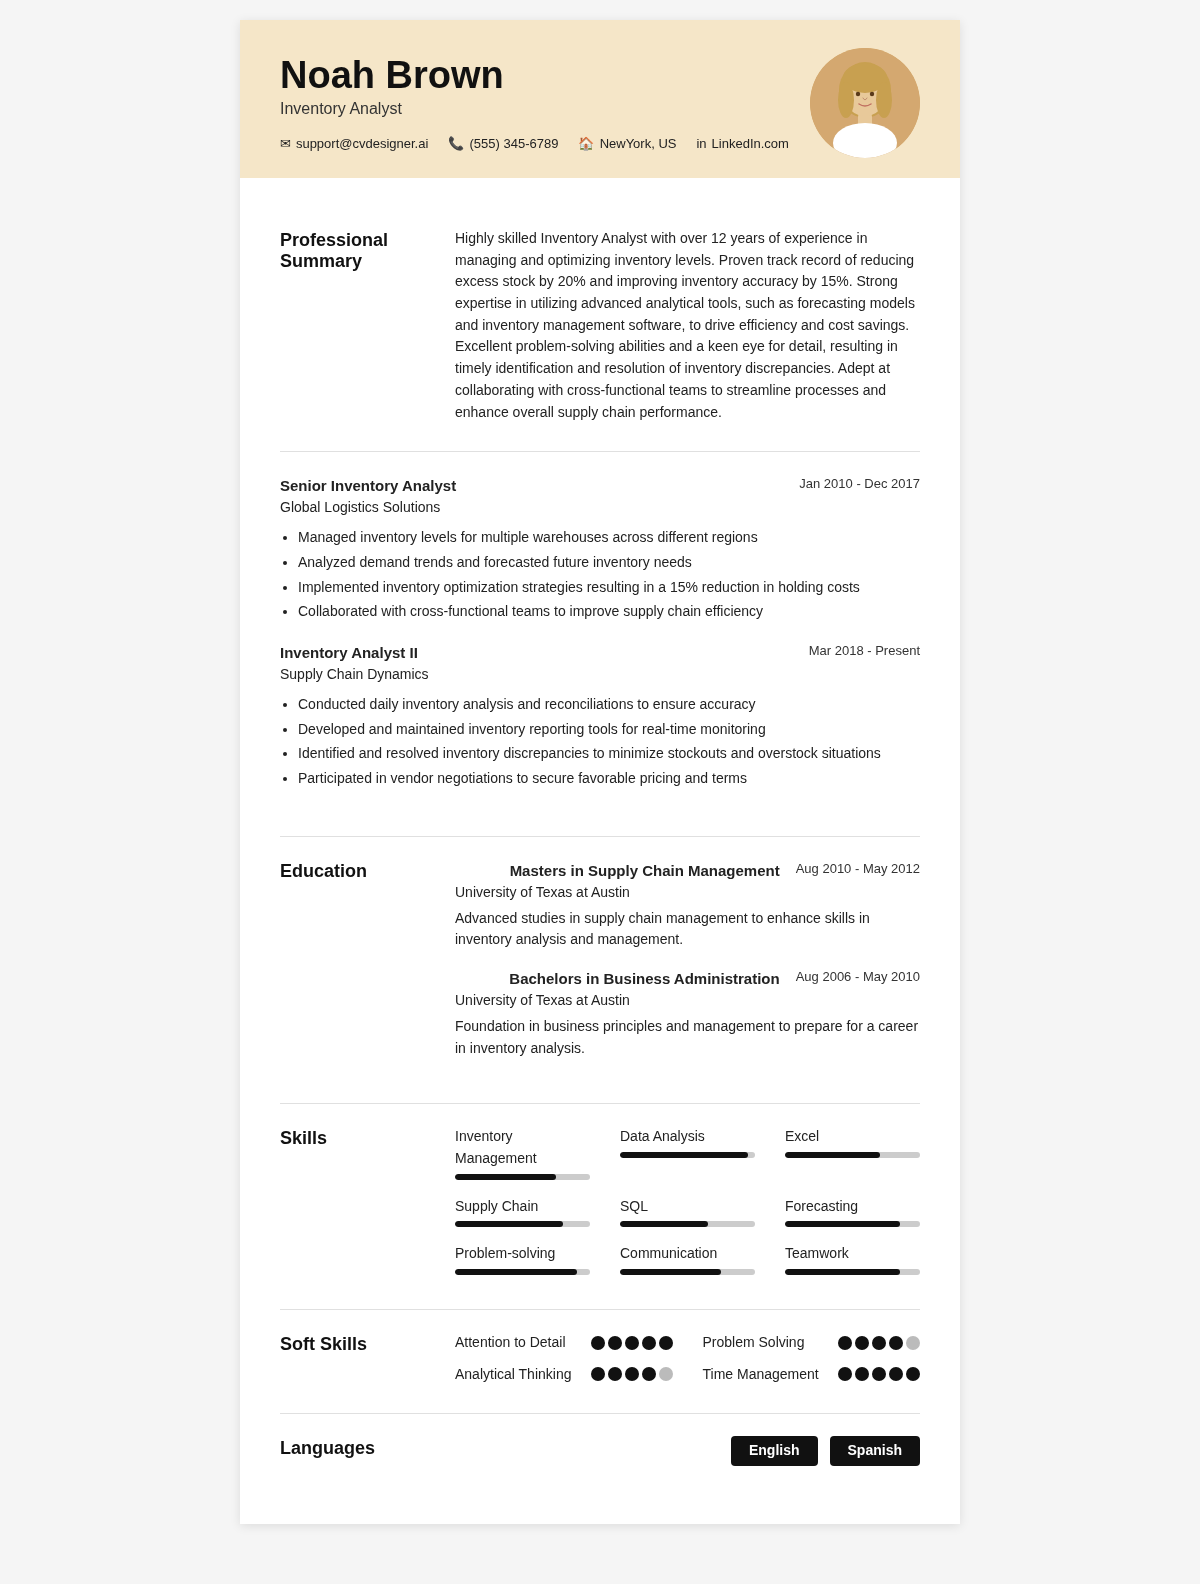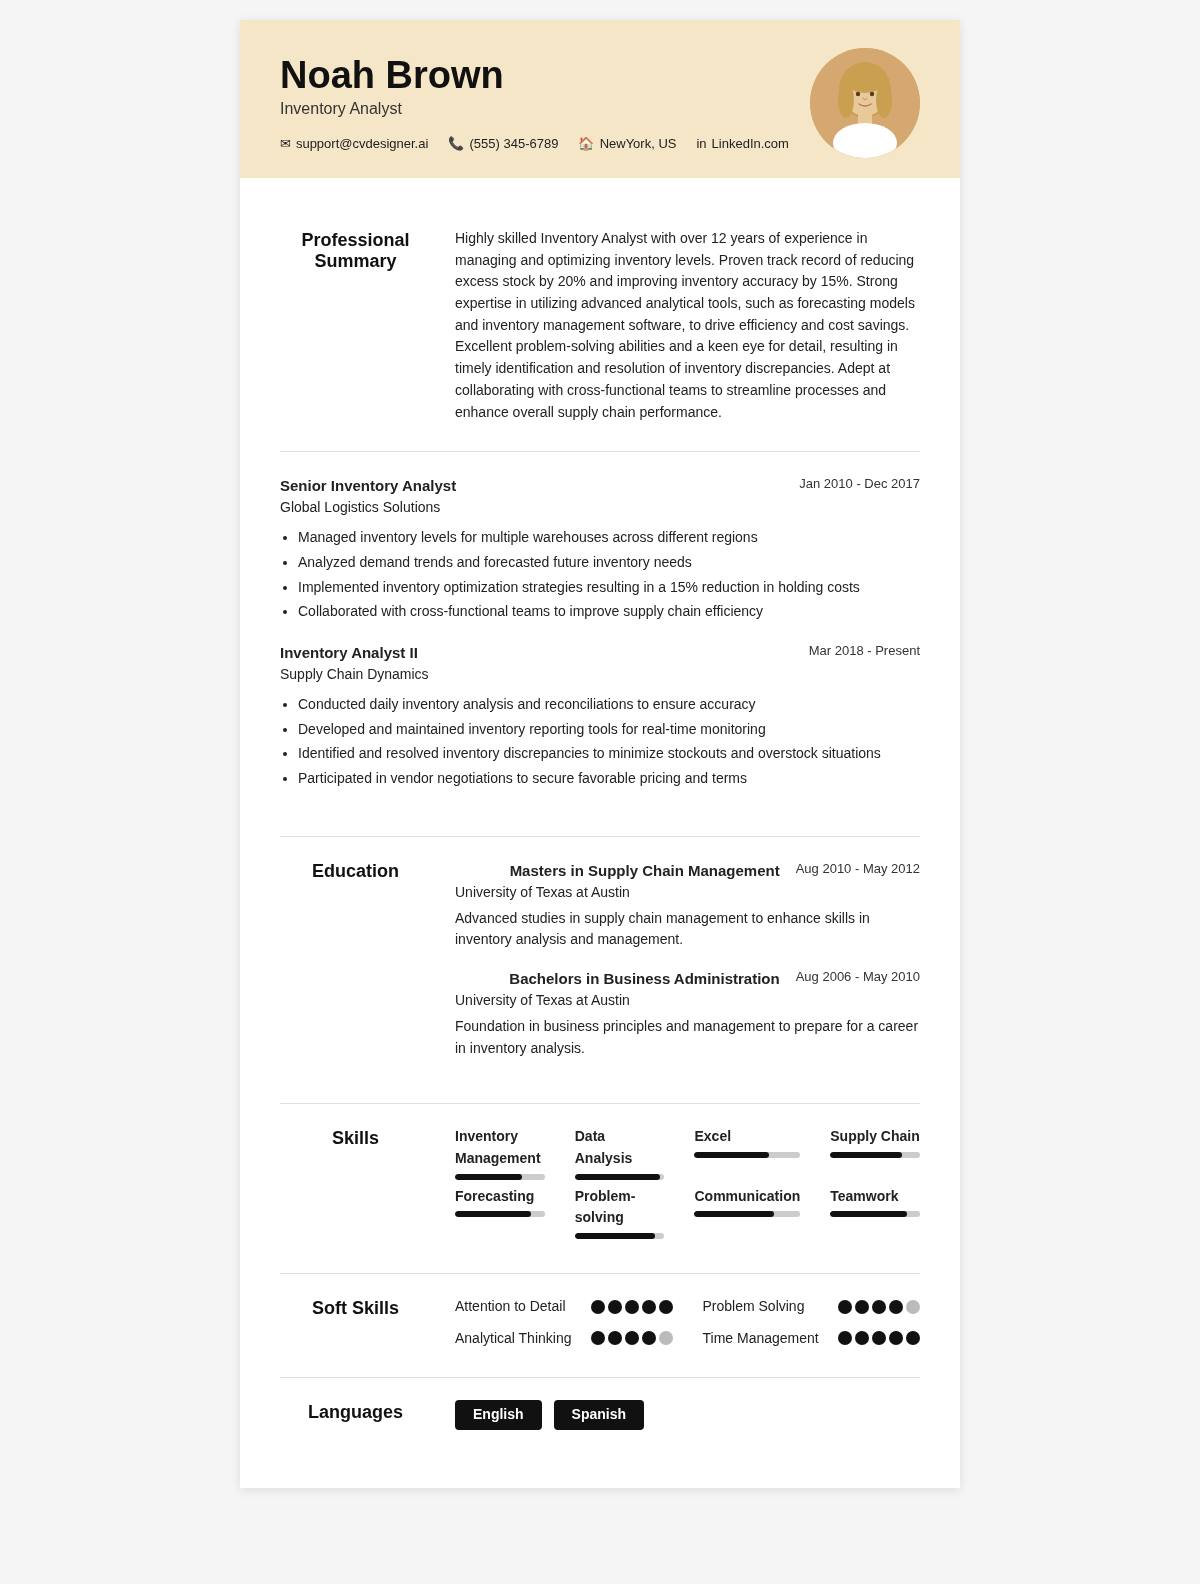--- a/index.html
+++ b/index.html
@@ -67,21 +67,21 @@
     .body {
       padding: 30px 40px;
     }
     .section {
       display: flex;
       margin-bottom: 28px;
     }
     .section-label {
       width: 175px;
       min-width: 175px;
-      text-align: center;
+      text-align: left;
       padding-right: 24px;
       font-size: 18px;
       font-weight: 900;
       color: #111;
       padding-top: 2px;
     }
     .section-content {
       flex: 1;
       font-size: 14px;
       color: #222;
@@ -135,23 +135,22 @@
       margin-bottom: 4px;
     }
     .edu-description {
       font-size: 14px;
       color: #222;
       margin-bottom: 16px;
     }
     
     .skills-grid {
       display: grid;
-      grid-template-columns: 1fr 1fr 1fr 1fr;
-      gap: 0 30px;
-      font-weight: bold;
+      grid-template-columns: 1fr 1fr 1fr;
+      gap: 10px 30px;
     }
     .skill-item {
       margin-bottom: 6px;
     }
     .skill-name {
       font-size: 14px;
       margin-bottom: 4px;
       color: #222;
     }
     .skill-bar-bg {
@@ -186,20 +185,21 @@
       height: 14px;
       border-radius: 50%;
     }
     .dot-filled { background: #111; }
     .dot-empty { background: #bbb; }
     
     .languages-list {
       display: flex;
       gap: 12px;
       flex-wrap: wrap;
+      justify-content: flex-end;
     }
     .language-tag {
       background: #111;
       color: #fff;
       padding: 4px 18px;
       border-radius: 4px;
       font-size: 14px;
       font-weight: 600;
     }
     .contact-icon {
@@ -349,20 +349,26 @@
         <div class="skill-bar-fill" style="width:70%"></div>
       </div>
     </div>
             <div class="skill-item">
       <div class="skill-name">Supply Chain</div>
       <div class="skill-bar-bg">
         <div class="skill-bar-fill" style="width:80%"></div>
       </div>
     </div>
             <div class="skill-item">
+      <div class="skill-name">SQL</div>
+      <div class="skill-bar-bg">
+        <div class="skill-bar-fill" style="width:65%"></div>
+      </div>
+    </div>
+            <div class="skill-item">
       <div class="skill-name">Forecasting</div>
       <div class="skill-bar-bg">
         <div class="skill-bar-fill" style="width:85%"></div>
       </div>
     </div>
             <div class="skill-item">
       <div class="skill-name">Problem-solving</div>
       <div class="skill-bar-bg">
         <div class="skill-bar-fill" style="width:90%"></div>
       </div>

